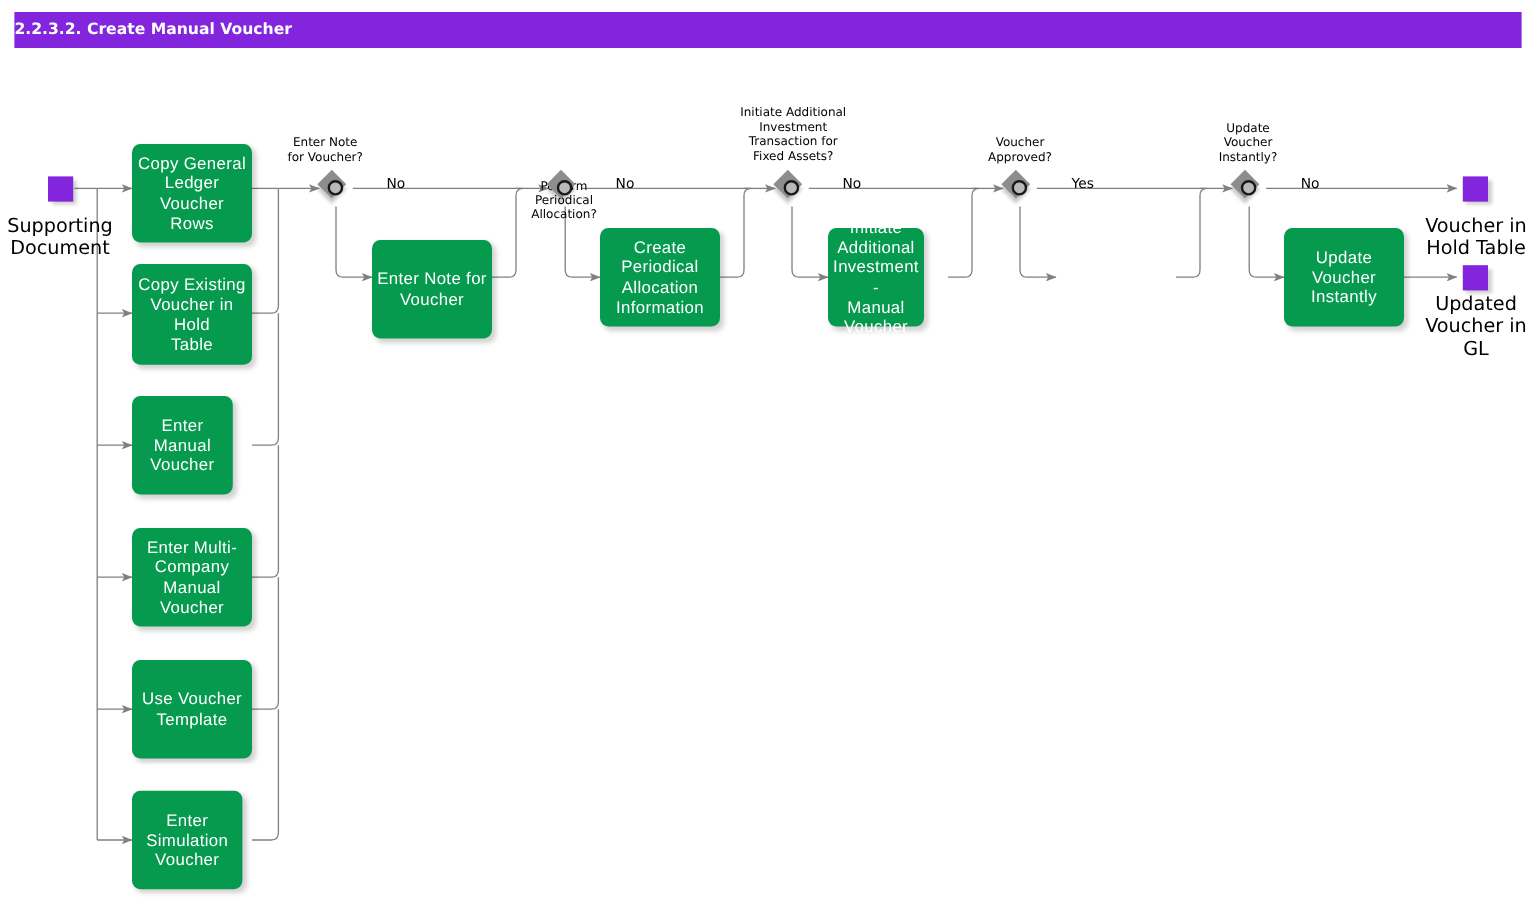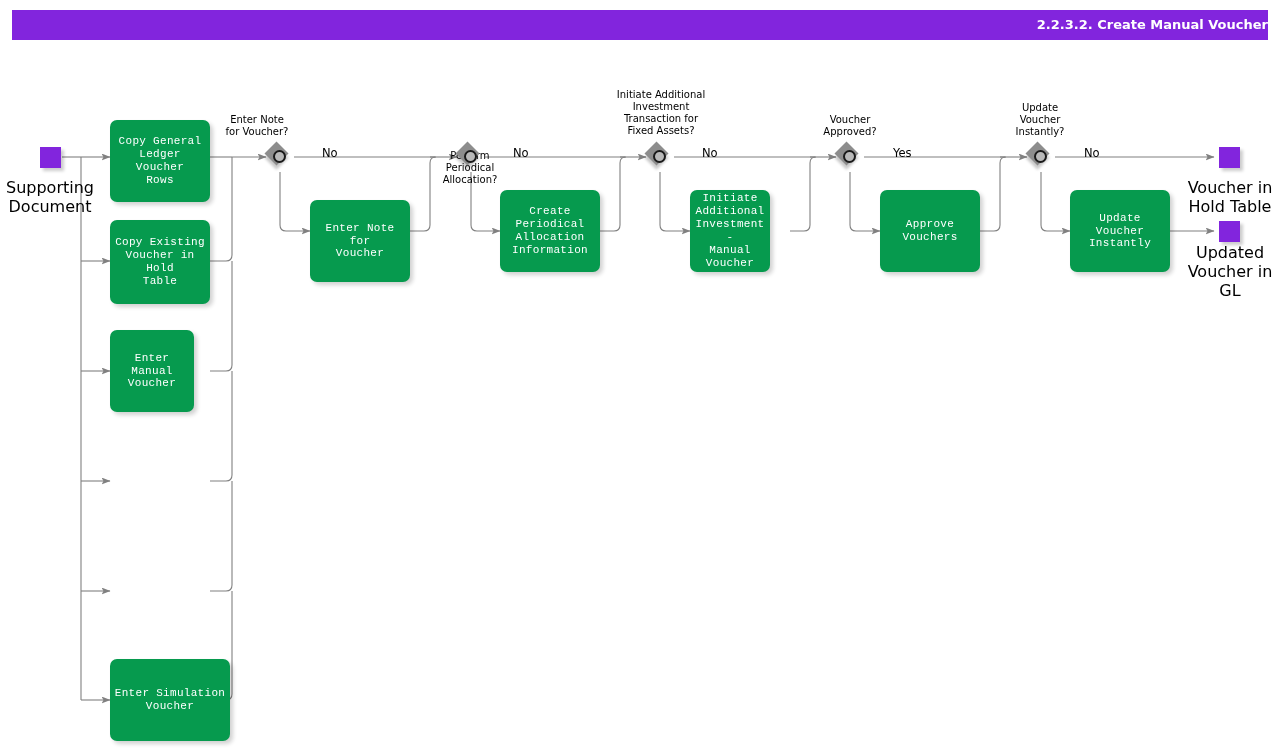--- a/index.html
+++ b/index.html
@@ -29,21 +29,21 @@
     top: 10px;
     width: 1256px;
     height: 30px;
     background: #8225dd;
     box-sizing: border-box;
   }
   #title-bar .title-text {
     position: absolute;
     left: 0; right: 0;
     top: 7px;
-    text-align: right;
+    text-align: left;
     color: #ffffff;
     font-size: 13px;
     font-weight: bold;
     font-family: "DejaVu Sans", sans-serif;
     letter-spacing: 0px;
   }
 
   
   #wires {
     position: absolute;
@@ -57,23 +57,23 @@
   .node-box {
     position: absolute;
     background: #069a4e;
     border-radius: 7px;
     box-shadow: 3px 3px 4px rgba(0,0,0,0.18);
     color: #ffffff;
     display: flex;
     align-items: center;
     justify-content: center;
     text-align: center;
-    font-size: 11px;
+    font-size: 14px;
     line-height: 1.18;
-    font-family: Liberation Mono, monospace;
+    font-family: Liberation Sans, sans-serif;
     box-sizing: border-box;
     padding: 2px 2px;
     letter-spacing: 0.3px;
   }
 
   
   .terminator {
     position: absolute;
     width: 21px;
     height: 21px;
@@ -202,25 +202,27 @@
 
   <div class="terminator" style="left:40px; top:147px;"></div>
   <div class="terminator-label" style="left:0px; top:178px; width:100px;">Supporting<br>Document</div>
 
   <div class="node-box" style="left:110px; top:120px; width:100px; height:82px;">Copy General<br>Ledger Voucher<br>Rows</div>
 
   <div class="node-box" style="left:110px; top:220px; width:100px; height:84px;">Copy Existing<br>Voucher in Hold<br>Table</div>
 
   <div class="node-box" style="left:110px; top:330px; width:84px; height:82px;">Enter Manual<br>Voucher</div>
 
-
-
-  <div class="node-box" style="left:110px; top:659px; width:120px; height:82px;">Enter Simulation<br>Voucher</div>
-
-  <div class="gateway-label" style="left:202px; top:114px; width:110px;">Enter Note<br>for Voucher?</div>
+  <div class="node-box" style="left:110px; top:440px; width:100px; height:82px;">Enter Multi-<br>Company<br>Manual Voucher</div>
+
+  <div class="node-box" style="left:110px; top:550px; width:100px; height:82px;">Use Voucher<br>Template</div>
+
+  <div class="node-box" style="left:110px; top:659px; width:92px; height:82px;">Enter Simulation<br>Voucher</div>
+
+  <div class="gateway-label" style="left:216px; top:114px; width:110px;">Enter Note<br>for Voucher?</div>
   <div class="gateway" style="left:265px; top:142px;">
     <div class="dia"></div>
     <div class="ring"></div>
   </div>
   <div class="branch-label" style="left:298px; top:146px;">No</div>
 
   <div class="node-box" style="left:310px; top:200px; width:100px; height:82px;">Enter Note for<br>Voucher</div>
 
   <div class="gateway-label" style="left:415px; top:102px; width:110px;margin-top:48px;">Perform<br>Periodical<br>Allocation?</div>
   <div class="gateway" style="left:456px; top:142px;">
@@ -240,21 +242,20 @@
 
   <div class="node-box" style="left:690px; top:190px; width:80px; height:82px;">Initiate<br>Additional<br>Investment -<br>Manual<br>Voucher</div>
 
   <div class="gateway-label" style="left:795px; top:114px; width:110px;">Voucher<br>Approved?</div>
   <div class="gateway" style="left:835px; top:142px;">
     <div class="dia"></div>
     <div class="ring"></div>
   </div>
   <div class="branch-label" style="left:869px; top:146px;">Yes</div>
 
-  <div class="node-box" style="left:880px; top:190px; width:100px; height:82px;">Approve<br>Vouchers</div>
 
   <div class="gateway-label" style="left:985px; top:102px; width:110px;">Update<br>Voucher<br>Instantly?</div>
   <div class="gateway" style="left:1026px; top:142px;">
     <div class="dia"></div>
     <div class="ring"></div>
   </div>
   <div class="branch-label" style="left:1060px; top:146px;">No</div>
 
   <div class="node-box" style="left:1070px; top:190px; width:100px; height:82px;">Update Voucher<br>Instantly</div>
 

